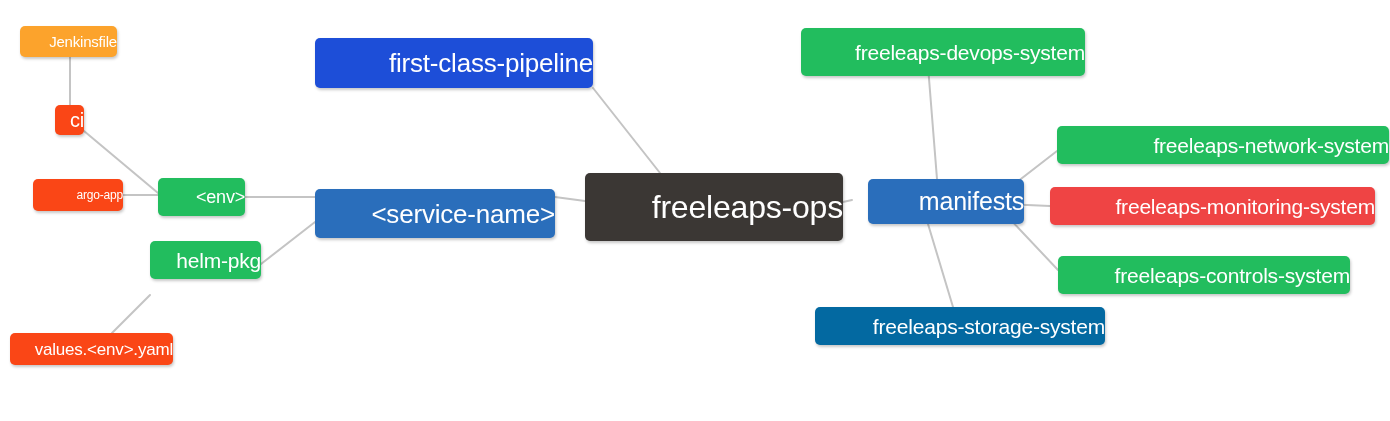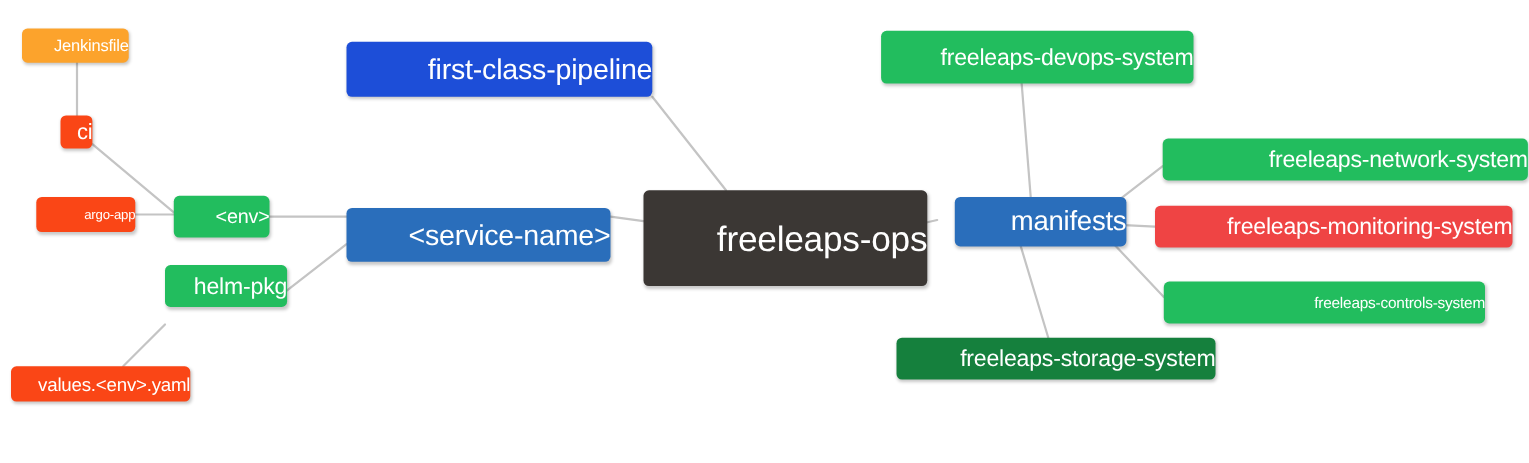--- a/index.html
+++ b/index.html
@@ -55,21 +55,21 @@
       <path d="M 555,197 L 585,201" stroke="#c4c4c4" stroke-width="2" fill="none" stroke-linecap="round"></path>
       <path d="M 593,88 L 660,173" stroke="#c4c4c4" stroke-width="2" fill="none" stroke-linecap="round"></path>
       <path d="M 843,202 L 852,200" stroke="#c4c4c4" stroke-width="2" fill="none" stroke-linecap="round"></path>
       <path d="M 937,179 L 928,66" stroke="#c4c4c4" stroke-width="2" fill="none" stroke-linecap="round"></path>
       <path d="M 1008,189 L 1057,151" stroke="#c4c4c4" stroke-width="2" fill="none" stroke-linecap="round"></path>
       <path d="M 1008,204 L 1050,206" stroke="#c4c4c4" stroke-width="2" fill="none" stroke-linecap="round"></path>
       <path d="M 1008,217 L 1058,270" stroke="#c4c4c4" stroke-width="2" fill="none" stroke-linecap="round"></path>
       <path d="M 928,224 L 953,307" stroke="#c4c4c4" stroke-width="2" fill="none" stroke-linecap="round"></path>
     </svg>
   <div id="node-layer">
-      <div class="node" style="left: 585px; top: 173px; width: 258px; height: 87px; background: rgb(59, 55, 52); font-size: 32px;">
+      <div class="node" style="left: 585px; top: 173px; width: 258px; height: 68px; background: rgb(59, 55, 52); font-size: 32px;">
         <span class="node-label">freeleaps-ops</span>
       </div>
       <div class="node" style="left: 315px; top: 38px; width: 278px; height: 50px; background: #1d4ed8; font-size: 26px;">
         <span class="node-label">first-class-pipeline</span>
       </div>
       <div class="node" style="left: 315px; top: 173px; width: 240px; height: 49px; background: rgb(42, 110, 187); font-size: 26px; margin-top: 16px;">
         <span class="node-label">&lt;service-name&gt;</span>
       </div>
       <div class="node" style="left: 852px; top: 179px; width: 156px; height: 45px; background: rgb(42, 110, 187); font-size: 25px; margin-left: 16px;">
         <span class="node-label">manifests</span>
@@ -94,20 +94,20 @@
       </div>
       <div class="node" style="left: 801px; top: 28px; width: 284px; height: 48px; background: rgb(34, 189, 94); font-size: 21px;">
         <span class="node-label">freeleaps-devops-system</span>
       </div>
       <div class="node" style="left: 1057px; top: 126px; width: 332px; height: 38px; background: rgb(34, 189, 94); font-size: 21px;">
         <span class="node-label">freeleaps-network-system</span>
       </div>
       <div class="node" style="left: 1050px; top: 187px; width: 325px; height: 38px; background: #ef4444; font-size: 21px;">
         <span class="node-label">freeleaps-monitoring-system</span>
       </div>
-      <div class="node" style="left: 1058px; top: 256px; width: 292px; height: 38px; background: rgb(34, 189, 94); font-size: 14px;">
+      <div class="node" style="left: 1058px; top: 256px; width: 292px; height: 38px; background: rgb(34, 189, 94); font-size: 21px;">
         <span class="node-label">freeleaps-controls-system</span>
       </div>
-      <div class="node" style="left: 815px; top: 307px; width: 290px; height: 38px; background: #15803d; font-size: 21px;">
+      <div class="node" style="left: 815px; top: 307px; width: 290px; height: 38px; background: #0369a1; font-size: 21px;">
         <span class="node-label">freeleaps-storage-system</span>
       </div>
     </div>
 </div>
 
 </body></html>

